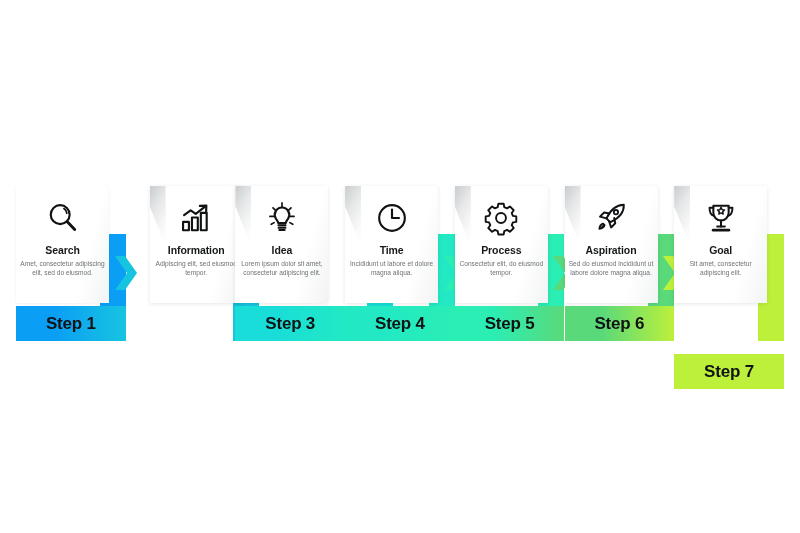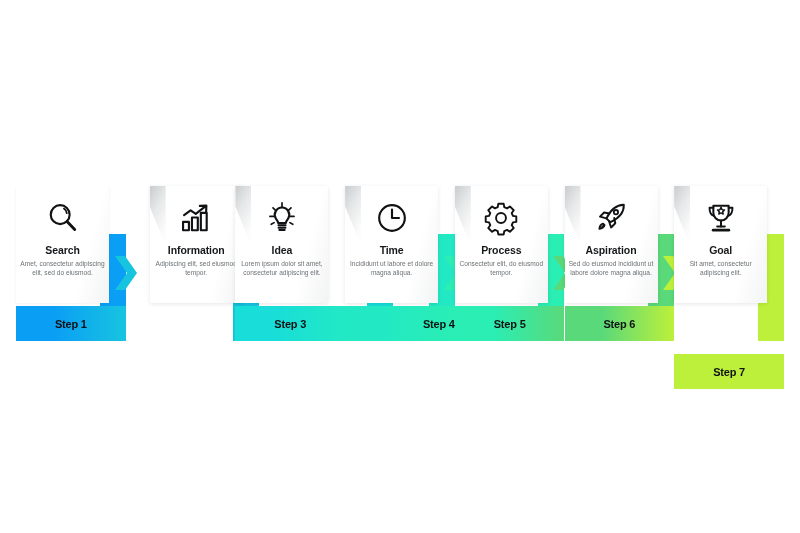--- a/index.html
+++ b/index.html
@@ -117,21 +117,21 @@
     position: absolute;
     left: 0;
     top: 120px;
     width: 109.7px;
     height: 35px;
     display: flex;
     align-items: center;
     justify-content: center;
   }
   .band-label {
-    font-size: 11px;
+    font-size: 17px;
     font-weight: bold;
     color: #101214;
     letter-spacing: -0.2px;
   }
 </style>
 </head>
 <body>
 
 <div id="infographic">
     <div class="step" style="left: 0px;">
@@ -212,21 +212,21 @@
         <div class="fold"></div>
         <div class="icon-wrap">
           <svg viewBox="0 0 32 32">
             <circle cx="16" cy="16" r="11.4" style="fill:none;stroke:#101214;stroke-width:1.9;stroke-linecap:round;stroke-linejoin:round"></circle>
             <path d="M16 8.4 V16 H22.2" style="fill:none;stroke:#101214;stroke-width:1.9;stroke-linecap:round;stroke-linejoin:round"></path>
           </svg>
         </div>
         <div class="title">Time</div>
         <div class="desc">Incididunt ut labore et dolore magna aliqua.</div>
       </div>
-      <div class="band" style="background: linear-gradient(90deg, rgb(34, 233, 196) 0%, rgb(34, 233, 196) 34%, rgb(42, 238, 180) 100%); justify-content: flex-end;">
+      <div class="band" style="background: linear-gradient(90deg, rgb(34, 233, 196) 0%, rgb(34, 233, 196) 34%, rgb(42, 238, 180) 100%);">
         <div class="band-label">Step 4</div>
       </div>
     </div>
     <div class="step" style="left: 438.8px;">
       <div class="strip" style="background: rgb(42, 238, 180);"></div>
       <div class="chev">
         <svg viewBox="0 0 22 34" preserveAspectRatio="none">
           <polygon points="0,0 10,0 22,17 10,34 0,34 12,17" fill="#5ad97a"></polygon>
         </svg>
       </div>

